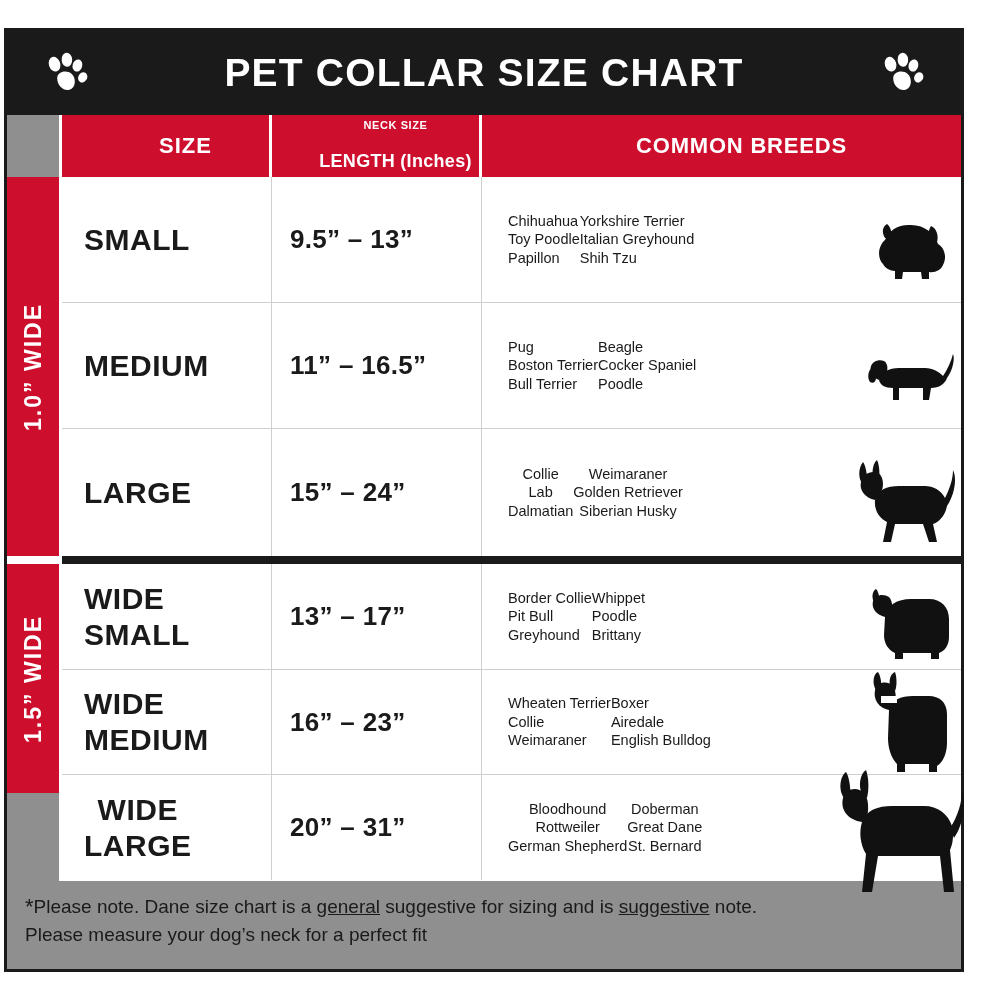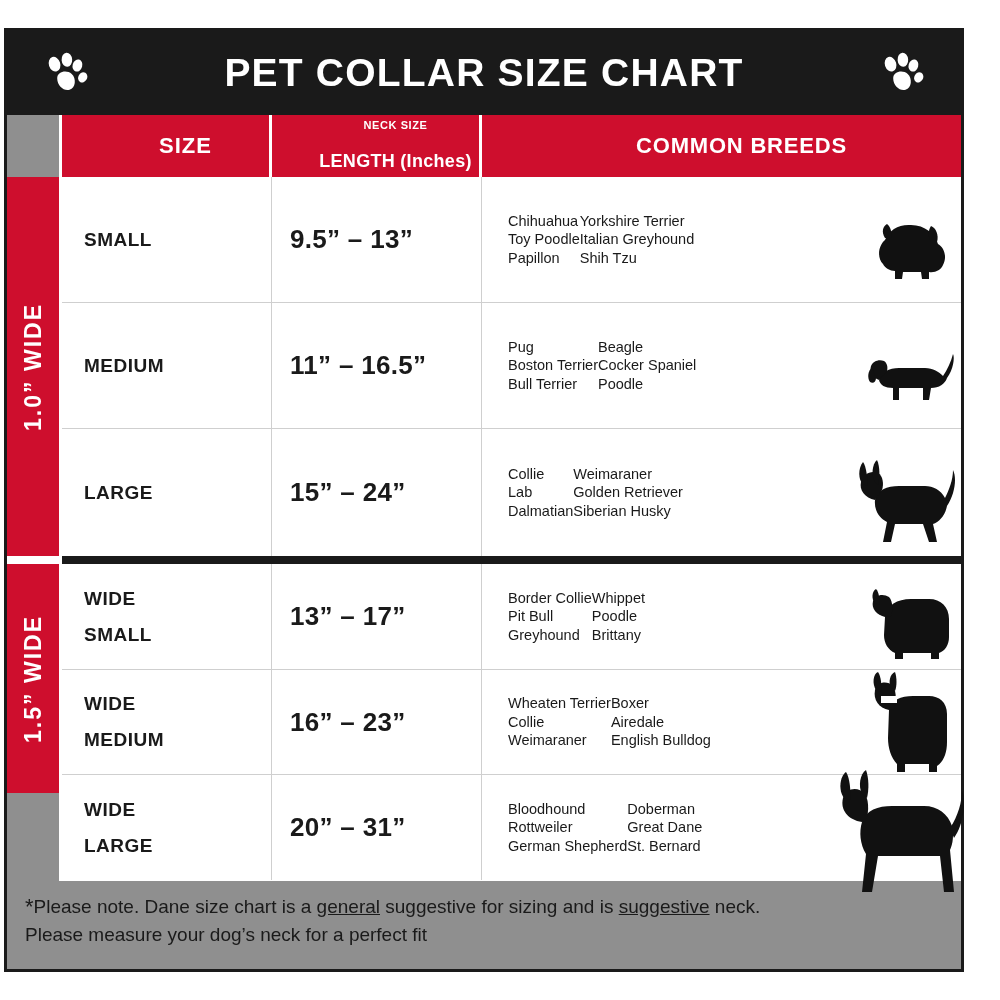--- a/index.html
+++ b/index.html
@@ -145,29 +145,29 @@
     flex: 0 0 auto;
   }
   .row {
     display: flex;
     align-items: stretch;
     border-bottom: 1px solid #cfcfcf;
     background: #ffffff;
     box-sizing: border-box;
     position: relative;
   }
-  .row.last { border-bottom: none; }
+  .row.last { border-bottom: none; text-align: center; }
   .cell-size {
     width: 210px;
     flex: 0 0 auto;
     display: flex;
     align-items: center;
     padding-left: 22px;
     box-sizing: border-box;
-    font-size: 19px;
+    font-size: 30px;
     font-weight: bold;
     color: #1a1a1a;
     letter-spacing: 0.5px;
     border-right: 1px solid #cfcfcf;
     line-height: 36px;
   }
   .cell-size .two-line { display: block; }
   .cell-length {
     width: 210px;
     flex: 0 0 auto;
@@ -442,21 +442,21 @@
             </div>
           </div>
         </div>
       </div>
 
     </div>
   </div>
 
   <div class="chart-footer">
     <div>
-      <span class="footnote-star">*</span><span>Please note. Dane size chart is a </span><span class="u">general</span><span> suggestive for sizing and is </span><span class="u">suggestive</span><span> neck.</span>
+      <span class="footnote-star">*</span><span>Please note. Dane size chart is a </span><span class="u">general</span><span> suggestive for sizing and is </span><span class="u">suggestive</span><span> note.</span>
     </div>
     <div>Please measure your dog’s neck for a perfect fit</div>
   </div>
 
 </div>
 
 <div style="position:absolute;left:820px;top:768px;width:150px;height:140px;pointer-events:none;">
   <svg width="150" height="140" viewBox="0 0 150 140">
     <path d="M42 54 C46 42 58 38 72 38 L104 38 C118 38 128 46 132 58 C134 66 133 76 130 82 L134 124 L124 124 L120 88 L58 88 L52 124 L42 124 L46 86 C40 76 39 64 42 54 Z" fill="#111111"></path>
     <path d="M42 54 C28 52 20 42 23 30 C26 20 38 18 45 26 C50 34 48 48 46 53 Z" fill="#111111"></path>

